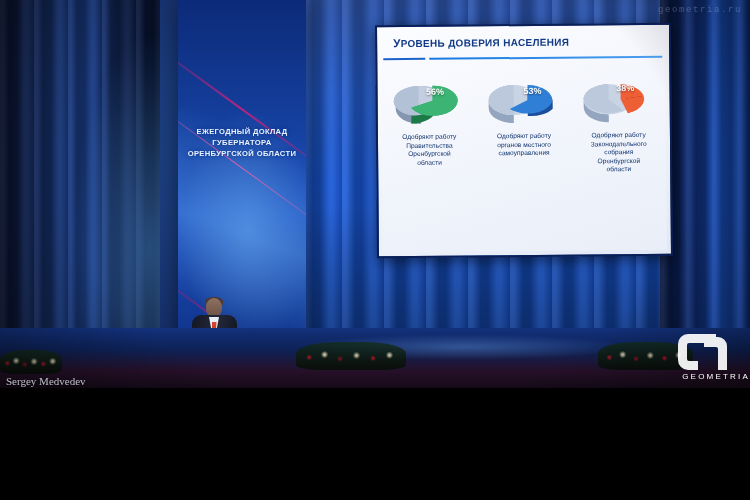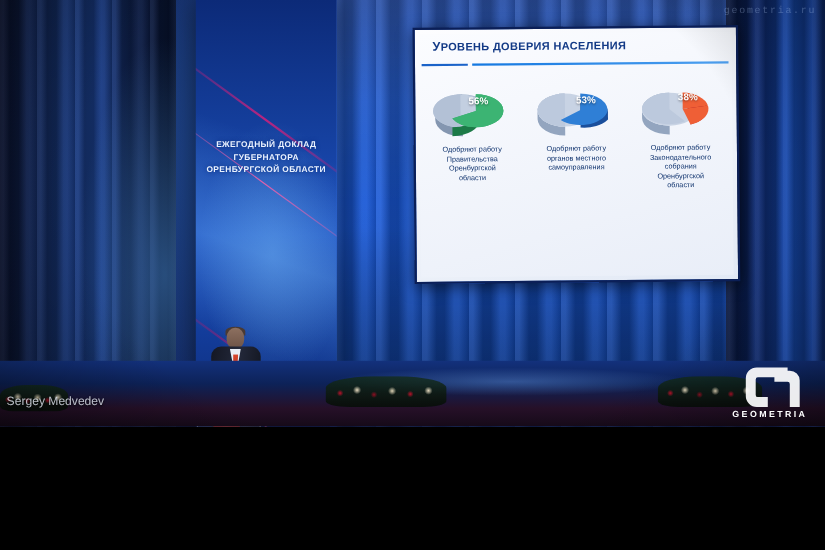--- a/index.html
+++ b/index.html
@@ -167,26 +167,26 @@
     box-shadow:0 1px 2px rgba(0,0,0,.4);}
   .glass{position:absolute;left:172px;top:341px;width:7px;height:13px;
     background:linear-gradient(180deg,rgba(225,242,255,.85),rgba(150,200,245,.55));
     border-radius:1px 1px 2px 2px;}
   .mic{position:absolute;left:214px;top:336px;width:2px;height:18px;
     background:#10141f;transform:rotate(16deg);}
 
   
   .wm-top{position:absolute;right:8px;top:5px;color:rgba(190,215,255,.28);
     font-size:9px;letter-spacing:1.6px;font-family:"Liberation Mono",monospace;}
-  .wm-credit{position:absolute;left:6px;bottom:17px;color:rgba(235,240,250,.78);
-    font-size:11px;font-family:Liberation Sans, sans-serif;
+  .wm-credit{position:absolute;left:6px;bottom:1px;color:rgba(235,240,250,.78);
+    font-size:11px;font-family:Liberation Serif, serif;
     text-shadow:0 1px 2px rgba(0,0,0,.9);}
   .wm-logo{position:absolute;right:6px;bottom:6px;width:78px;height:52px;opacity:.92;}
-  .wm-logo-txt{position:absolute;right:16px;bottom:7px;color:#fff;font-size:8px;
-    letter-spacing:2.2px;font-weight:bold;padding-left:40px;}
+  .wm-logo-txt{position:absolute;right:0;bottom:7px;color:#fff;font-size:8px;
+    letter-spacing:2.2px;font-weight:normal;padding-left:40px;}
   .vig{position:absolute;inset:0;pointer-events:none;
     background:radial-gradient(ellipse 560px 420px at 50% 45%, rgba(0,0,0,0) 55%, rgba(0,0,0,.55) 100%);}
 </style>
 </head>
 <body>
 
 <div id="stage">
 
   <div class="bg-base"></div>
   <div class="curtain-mid"></div>

